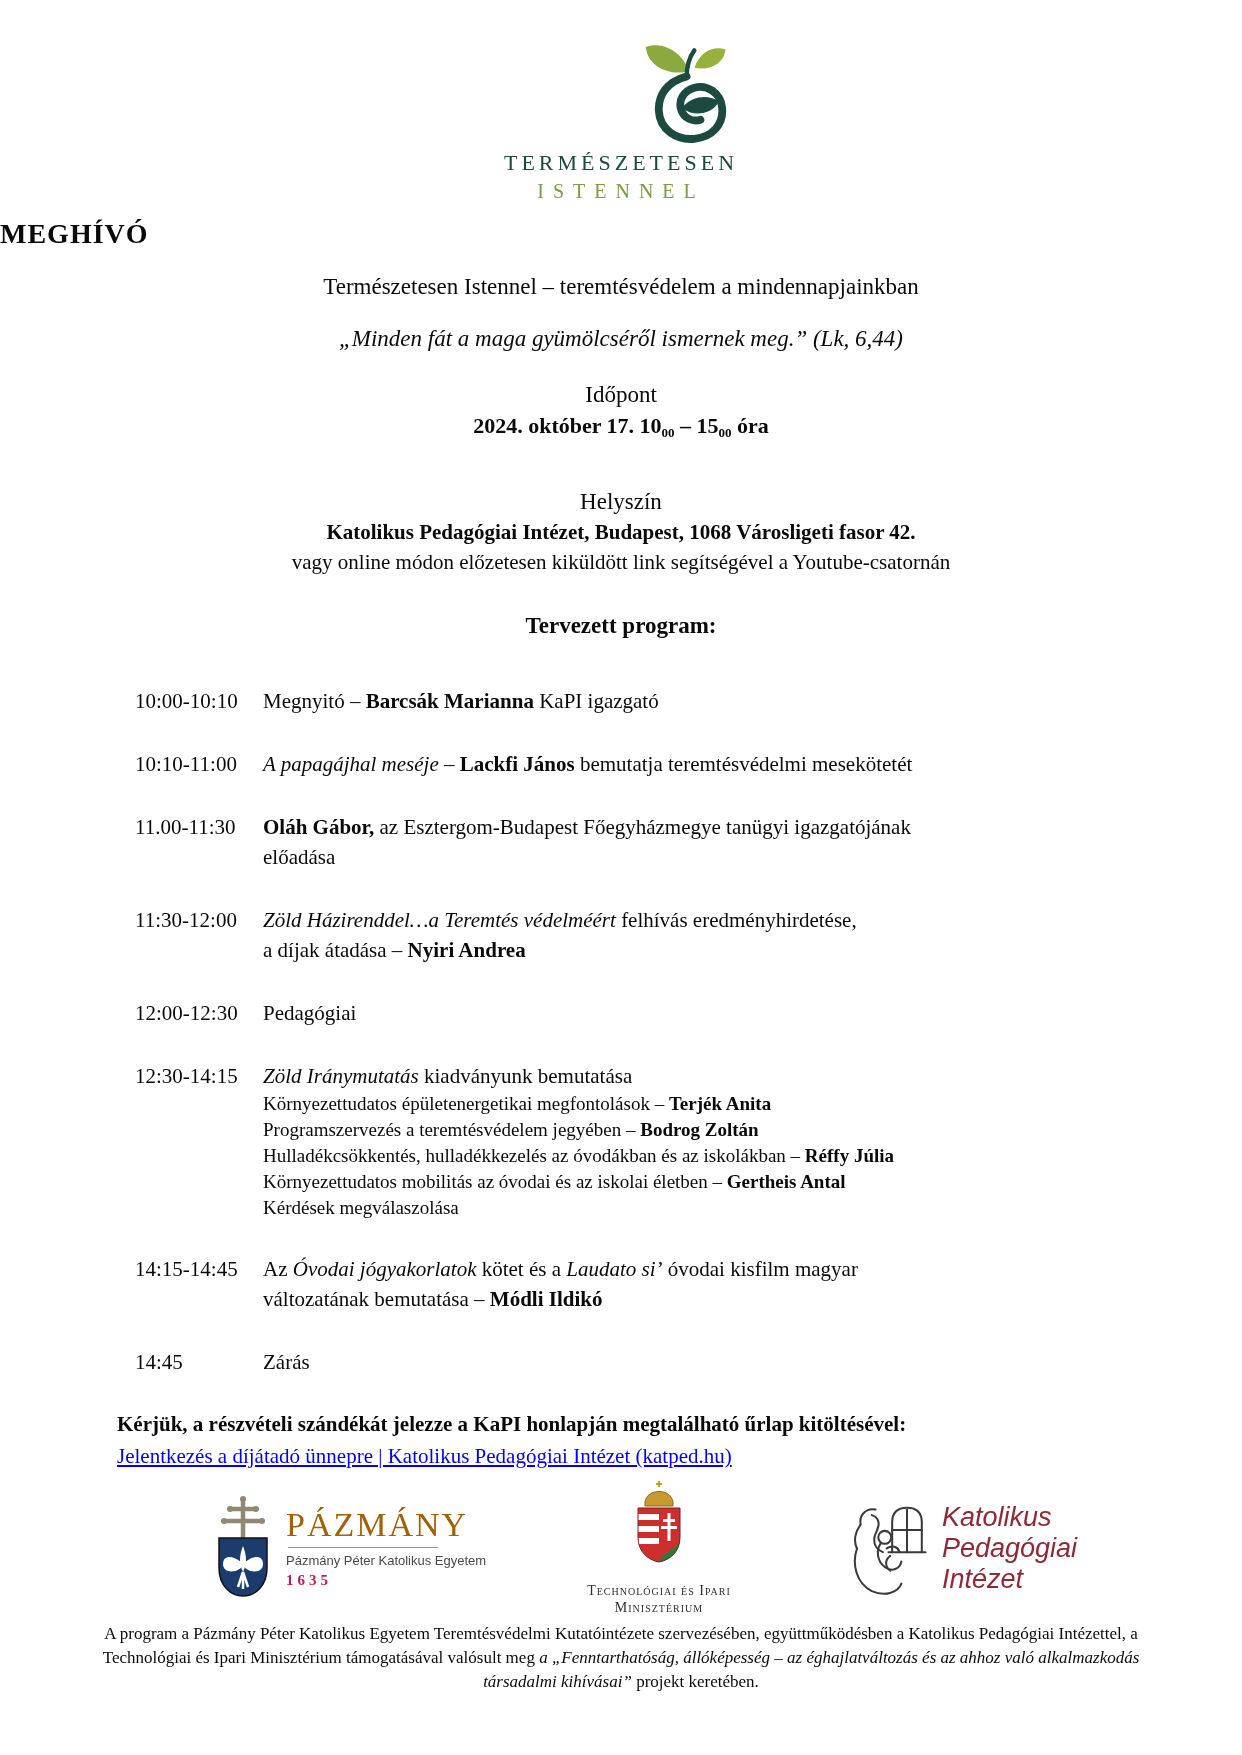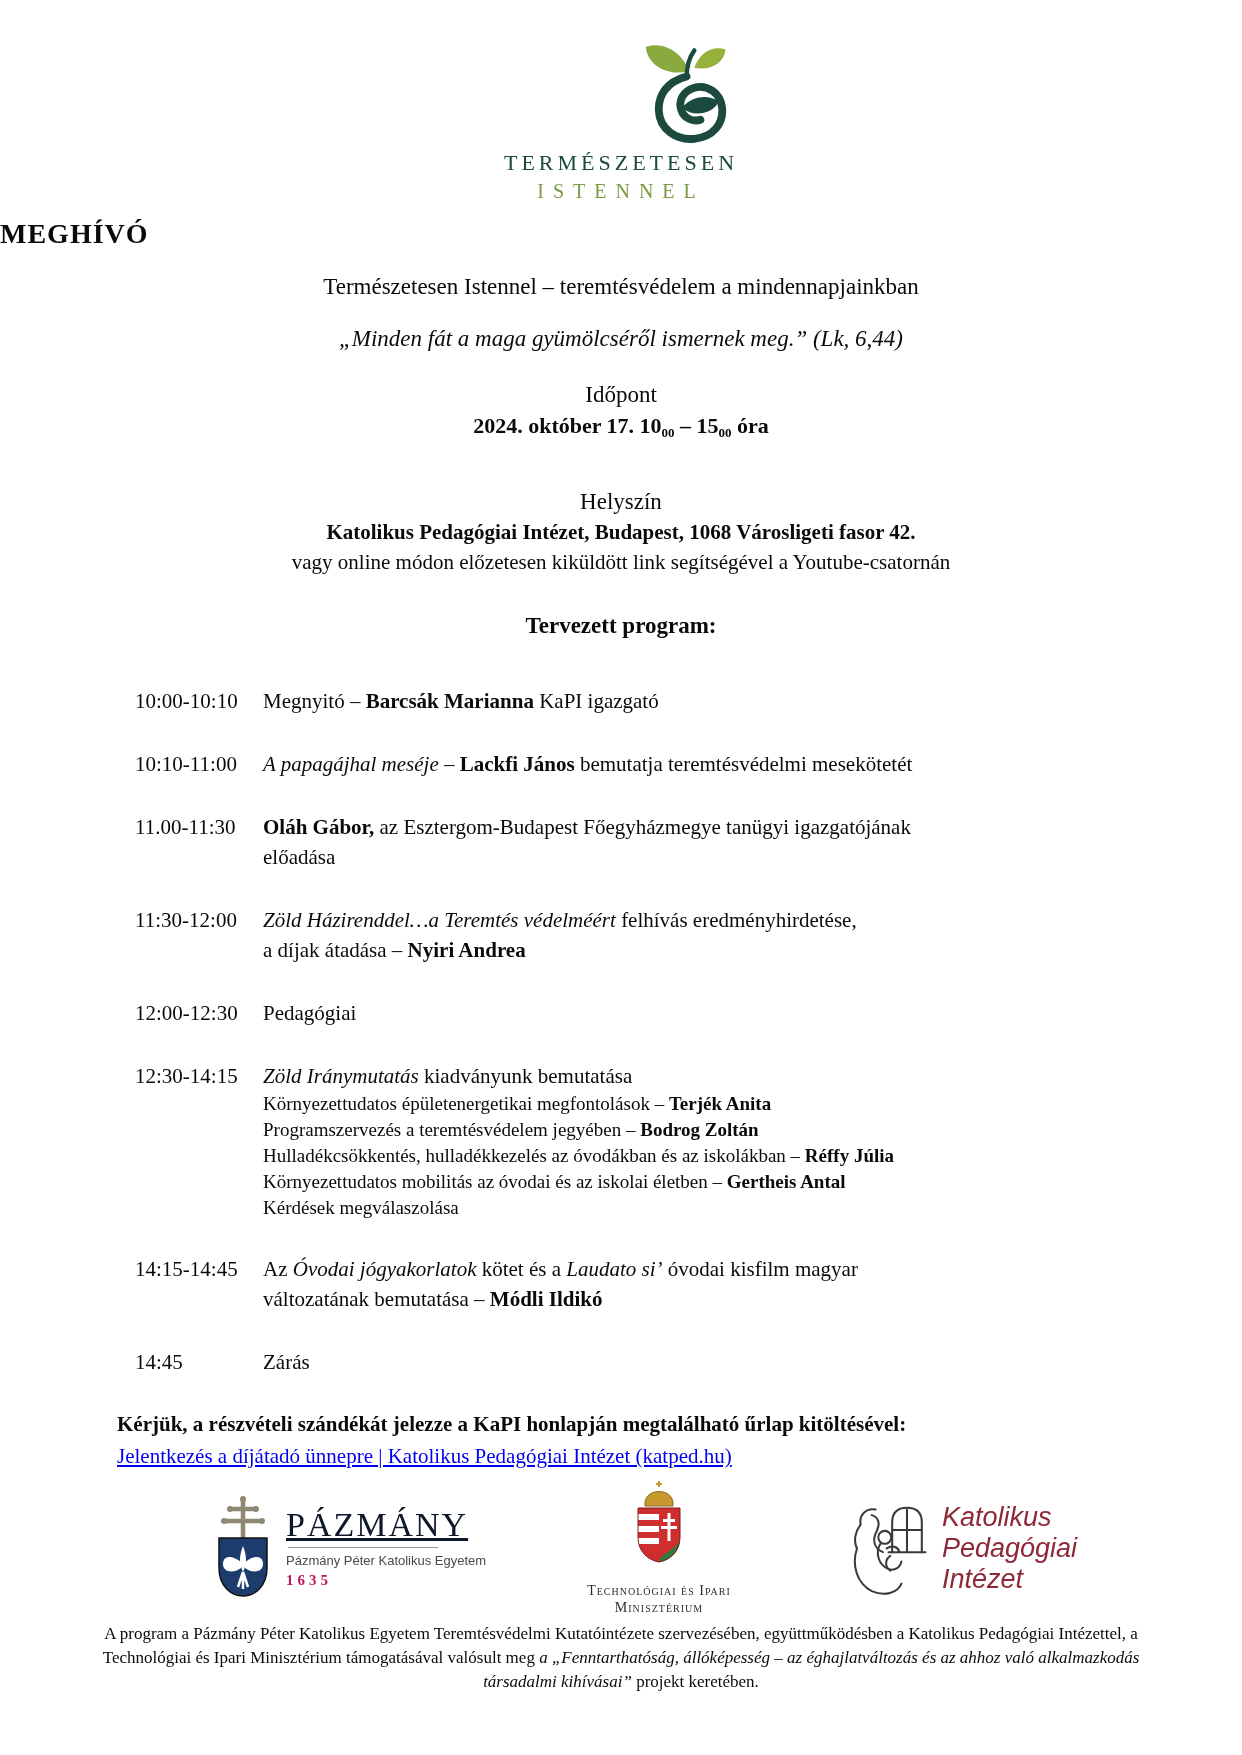--- a/index.html
+++ b/index.html
@@ -41,21 +41,21 @@
 
   
   .reg { margin:24px 0 0 117px; }
   .reg-note { font-size:21px; font-weight:bold; line-height:28px; }
   .reg-link { font-size:21px; line-height:28px; text-decoration:underline; display:inline-block; margin-top:4px; }
 
   
   .partners { display:flex; align-items:center; margin:20px 0 0 212px; height:116px; }
   .pazmany { display:flex; align-items:center; width:300px; }
   .pazmany .ptexts { margin-left:12px; }
-  .pz-title { font-size:34px; letter-spacing:2px; color:#0f172a; line-height:36px; font-family:"Liberation Serif", serif;text-decoration:underline; }
+  .pz-title { font-size:34px; letter-spacing:2px; color:#a16207; line-height:36px; font-family:"Liberation Serif", serif; }
   .pz-rule  { width:150px; height:1px; background:#999; margin:4px 0 5px 2px; }
   .pz-sub   { font-size:13px; color:#4a4a4a; font-family:"Liberation Sans", sans-serif; line-height:16px; }
   .pz-year  { font-size:15px; letter-spacing:4px; color:#be185d; font-weight:bold; margin-top:3px; }
   .ministry { width:190px; margin-left:52px; text-align:center; }
   .min-caption { font-size:14px; color:#2e2e2e; font-variant:small-caps; letter-spacing:1px; line-height:17px; margin-top:12px; }
   .kapi { display:flex; align-items:center; margin-left:90px; }
   .kapi-text { margin-left:10px; font-family:"Liberation Sans", sans-serif; font-style:italic;
                color:#8e2a38; font-size:27px; line-height:31px; }
 
   

